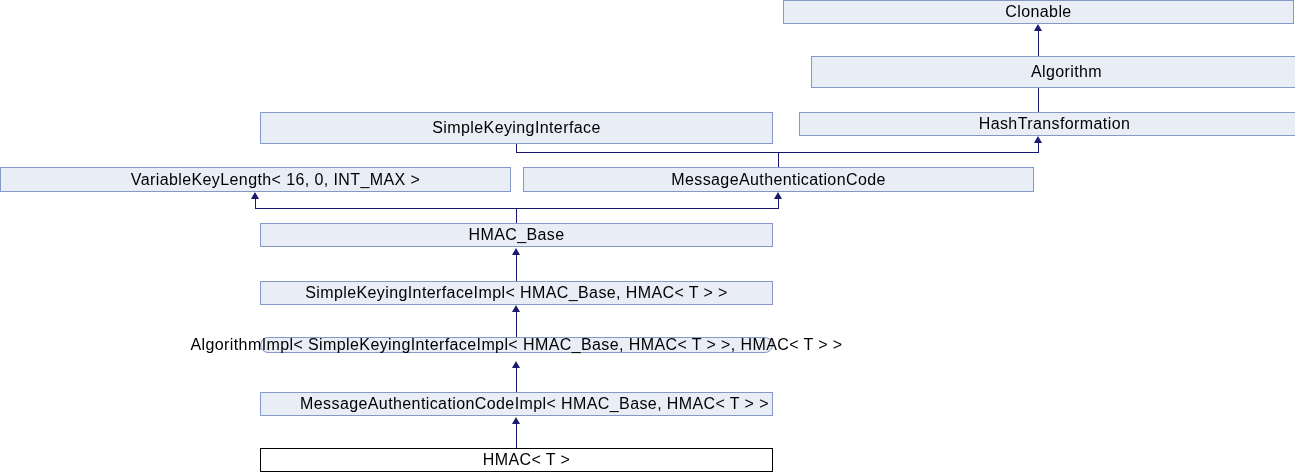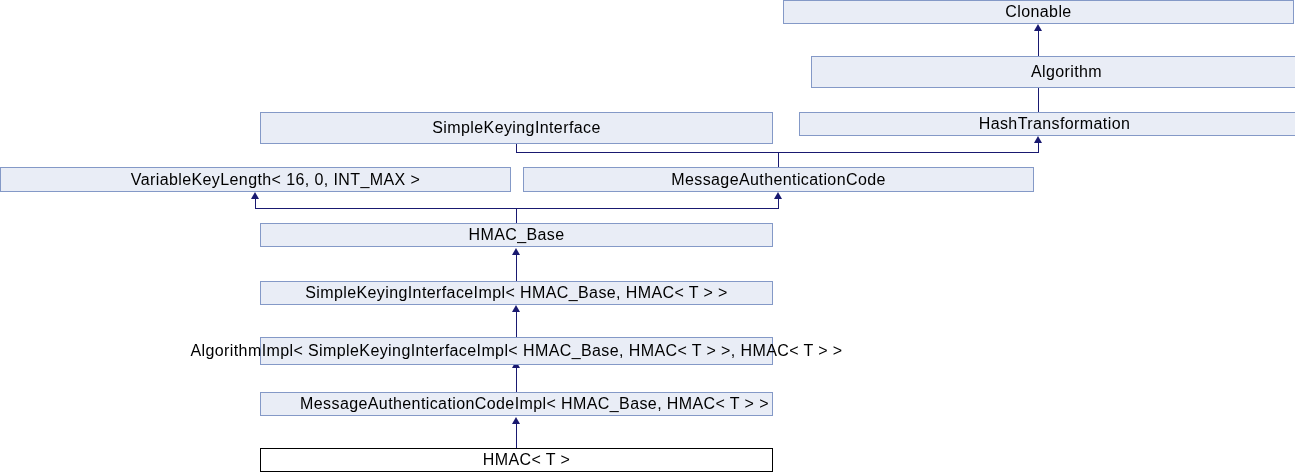--- a/index.html
+++ b/index.html
@@ -51,21 +51,21 @@
 
   
   #n-clonable   { left: 783px; top: 0;     width: 511px; height: 24px; }
   #n-algorithm  { left: 811px; top: 56px;  width: 511px; height: 32px; }
   #n-ski        { left: 260px; top: 112px; width: 513px; height: 32px; }
   #n-ht         { left: 783px; top: 112px; width: 511px; height: 24px; margin-left: 16px; }
   #n-vkl        { left: 0;     top: 167px; width: 511px; height: 25px; padding-left: 40px; }
   #n-mac        { left: 523px; top: 167px; width: 511px; height: 25px; }
   #n-hmacbase   { left: 260px; top: 223px; width: 513px; height: 24px; }
   #n-skiimpl    { left: 260px; top: 281px; width: 513px; height: 24px; }
-  #n-algimpl    { left: 260px; top: 337px; width: 513px; height: 28px; }
+  #n-algimpl    { left: 260px; top: 337px; width: 513px; height: 16px; border-radius: 12px; }
   #n-macimpl    { left: 260px; top: 392px; width: 513px; height: 24px; padding-left: 36px; }
   #n-hmac       { left: 260px; top: 448px; width: 513px; height: 24px; padding-left: 20px; }
 
   
   #e-a-arrow  { left: 1034px; top: 24px; }
   #e-a-line   { left: 1038px; top: 31px;  height: 25px; }
   #e-b-arrow  { left: 1034px; top: 80px; }
   #e-b-line   { left: 1038px; top: 87px;  height: 25px; }
 
   #e-c-arrow-ski { left: 512px;  top: 136px; }

